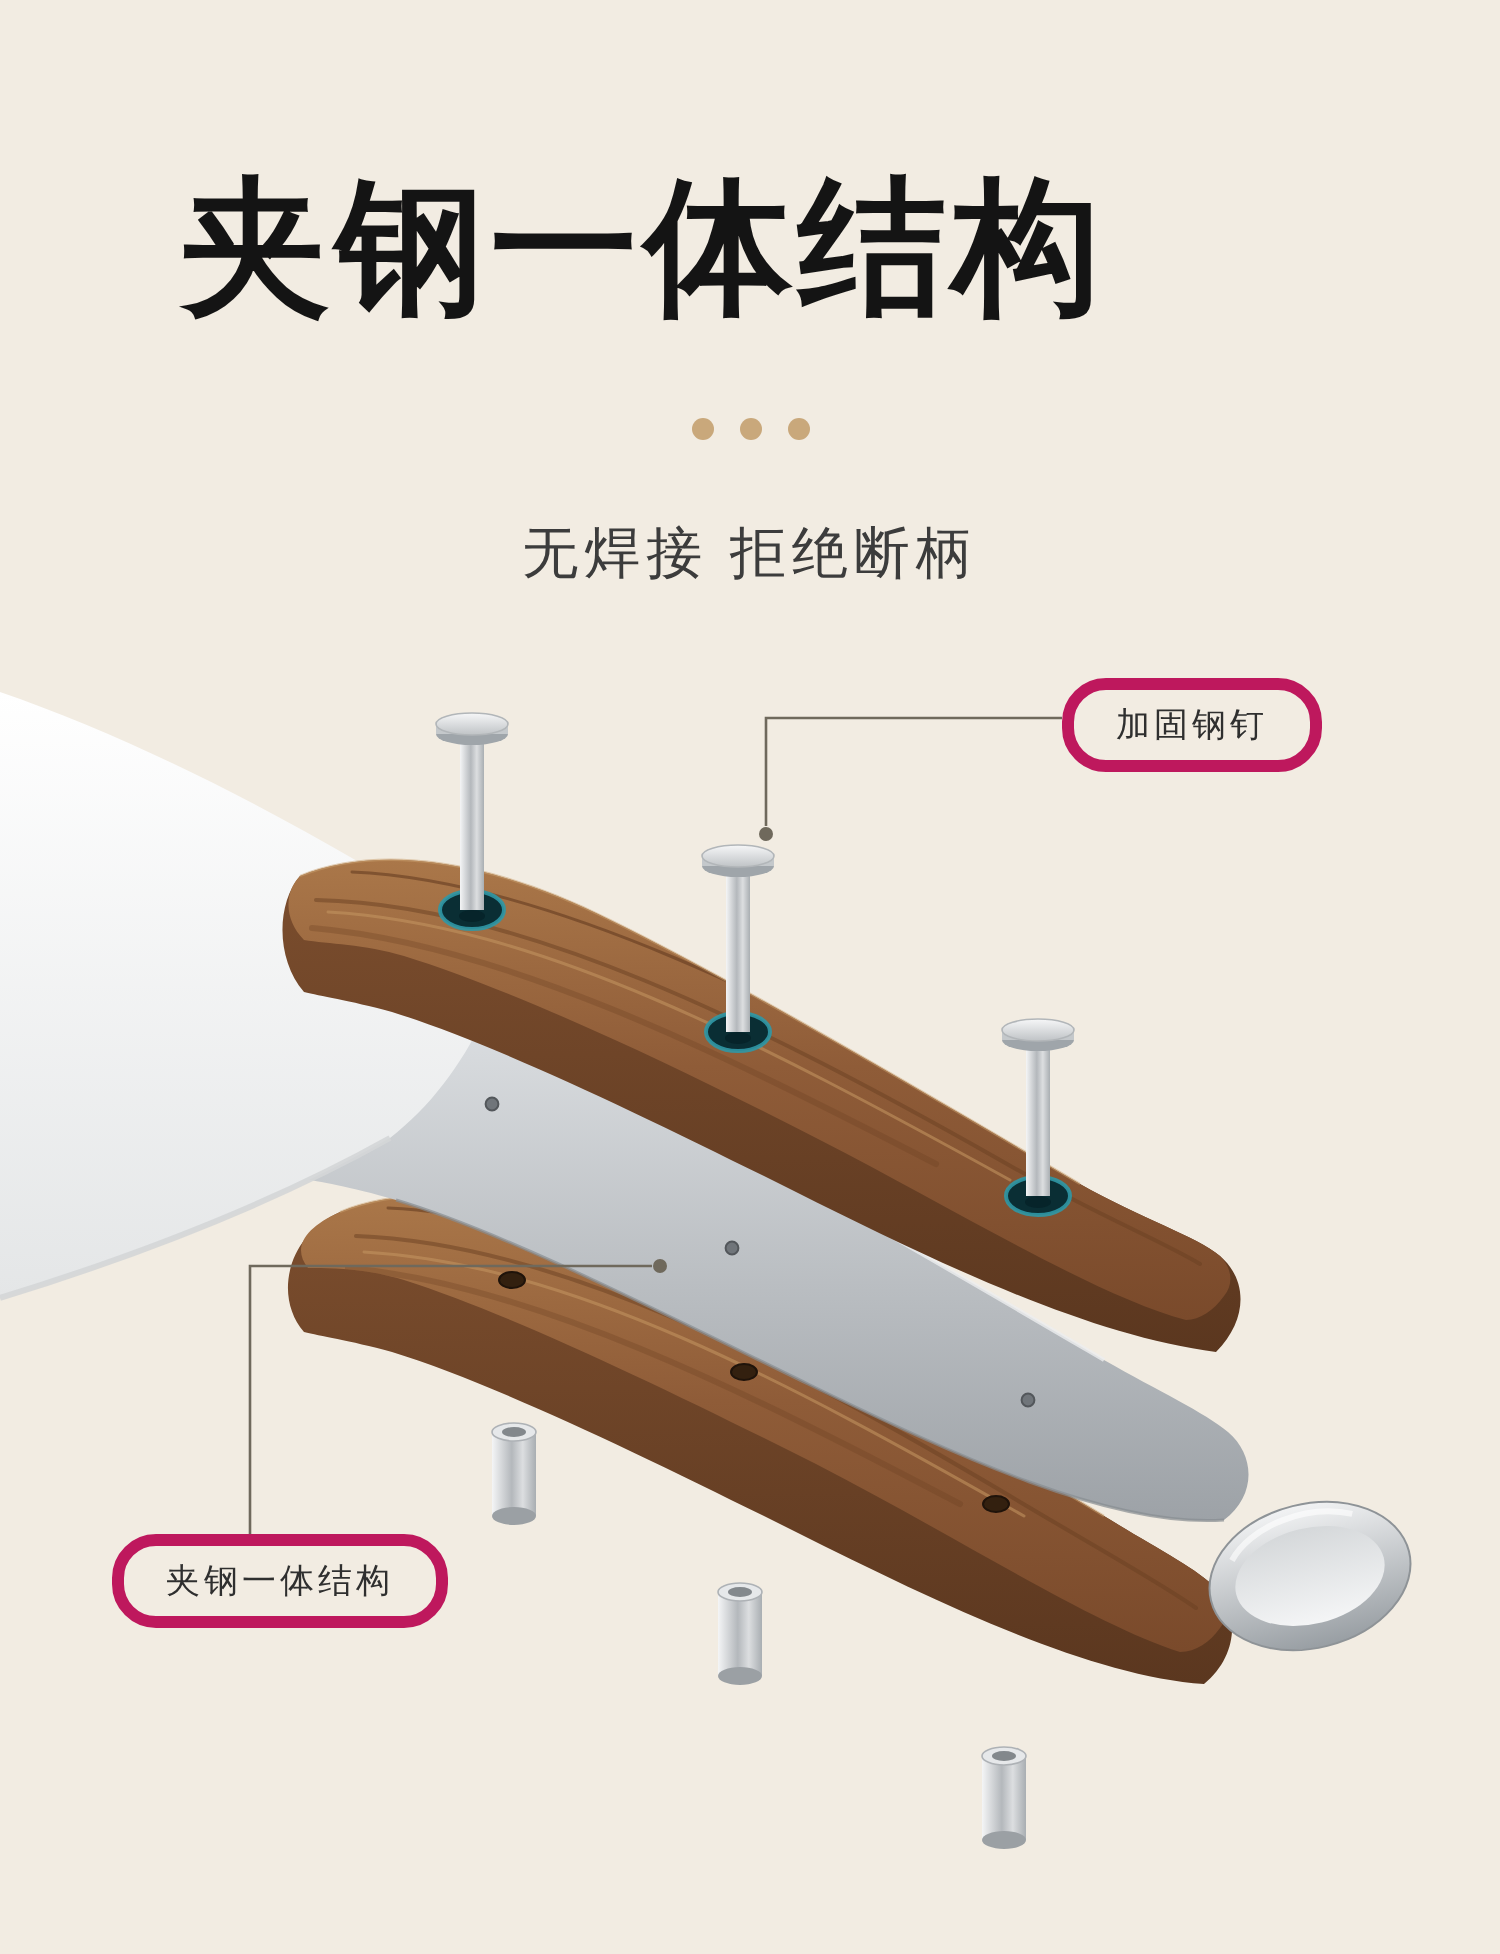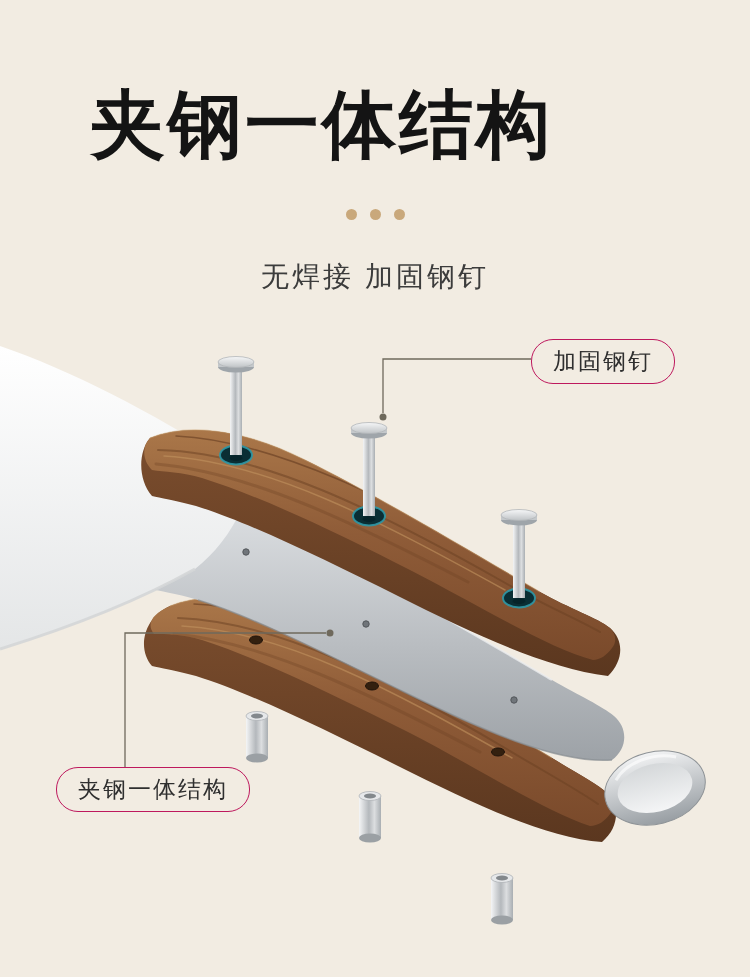--- a/index.html
+++ b/index.html
@@ -20,42 +20,42 @@
   }
   .dot{width:11px;height:11px;border-radius:50%;background:#c9a87b;}
   .page-subtitle{
     position:absolute;top:258px;left:0;width:750px;
     text-align:center;font-size:28px;color:#3c3c3c;
     letter-spacing:3px;margin:0;
   }
   .diagram{position:absolute;left:0;top:0;width:750px;height:977px;}
   .callout{
     position:absolute;box-sizing:border-box;
-    border:1px solid #be185d;border-radius:22px;
-    padding:6px 21px;font-size:23px;color:#2f2f2f;
+    border:6px solid #be185d;border-radius:22px;
+    padding:6px 21px;font-size:17px;color:#2f2f2f;
     letter-spacing:2px;background:transparent;white-space:nowrap;
     z-index:5;
   }
   .callout-rivet{left:531px;top:339px;}
   .callout-blade{left:56px;top:767px;}
 </style>
 </head>
 <body>
 
 <div class="stage">
 
   <h1 class="page-title">夹钢一体结构</h1>
 
   <div class="dots">
     <span class="dot"></span>
     <span class="dot"></span>
     <span class="dot"></span>
   </div>
 
-  <p class="page-subtitle">无焊接 加固钢钉</p>
+  <p class="page-subtitle">无焊接 拒绝断柄</p>
 
   <svg class="diagram" width="750" height="977" viewBox="0 0 750 977" xmlns="http://www.w3.org/2000/svg">
     <defs>
       <linearGradient id="gWoodTop" x1="0" y1="0" x2="0" y2="1">
         <stop offset="0" stop-color="#aa7749"></stop>
           <stop offset="0.45" stop-color="#8f5c38"></stop>
           <stop offset="1" stop-color="#7a4a2b"></stop>
       </linearGradient>
       <linearGradient id="gWoodFront" x1="0" y1="0" x2="0" y2="1">
         <stop offset="0" stop-color="#7c4e2e"></stop>

